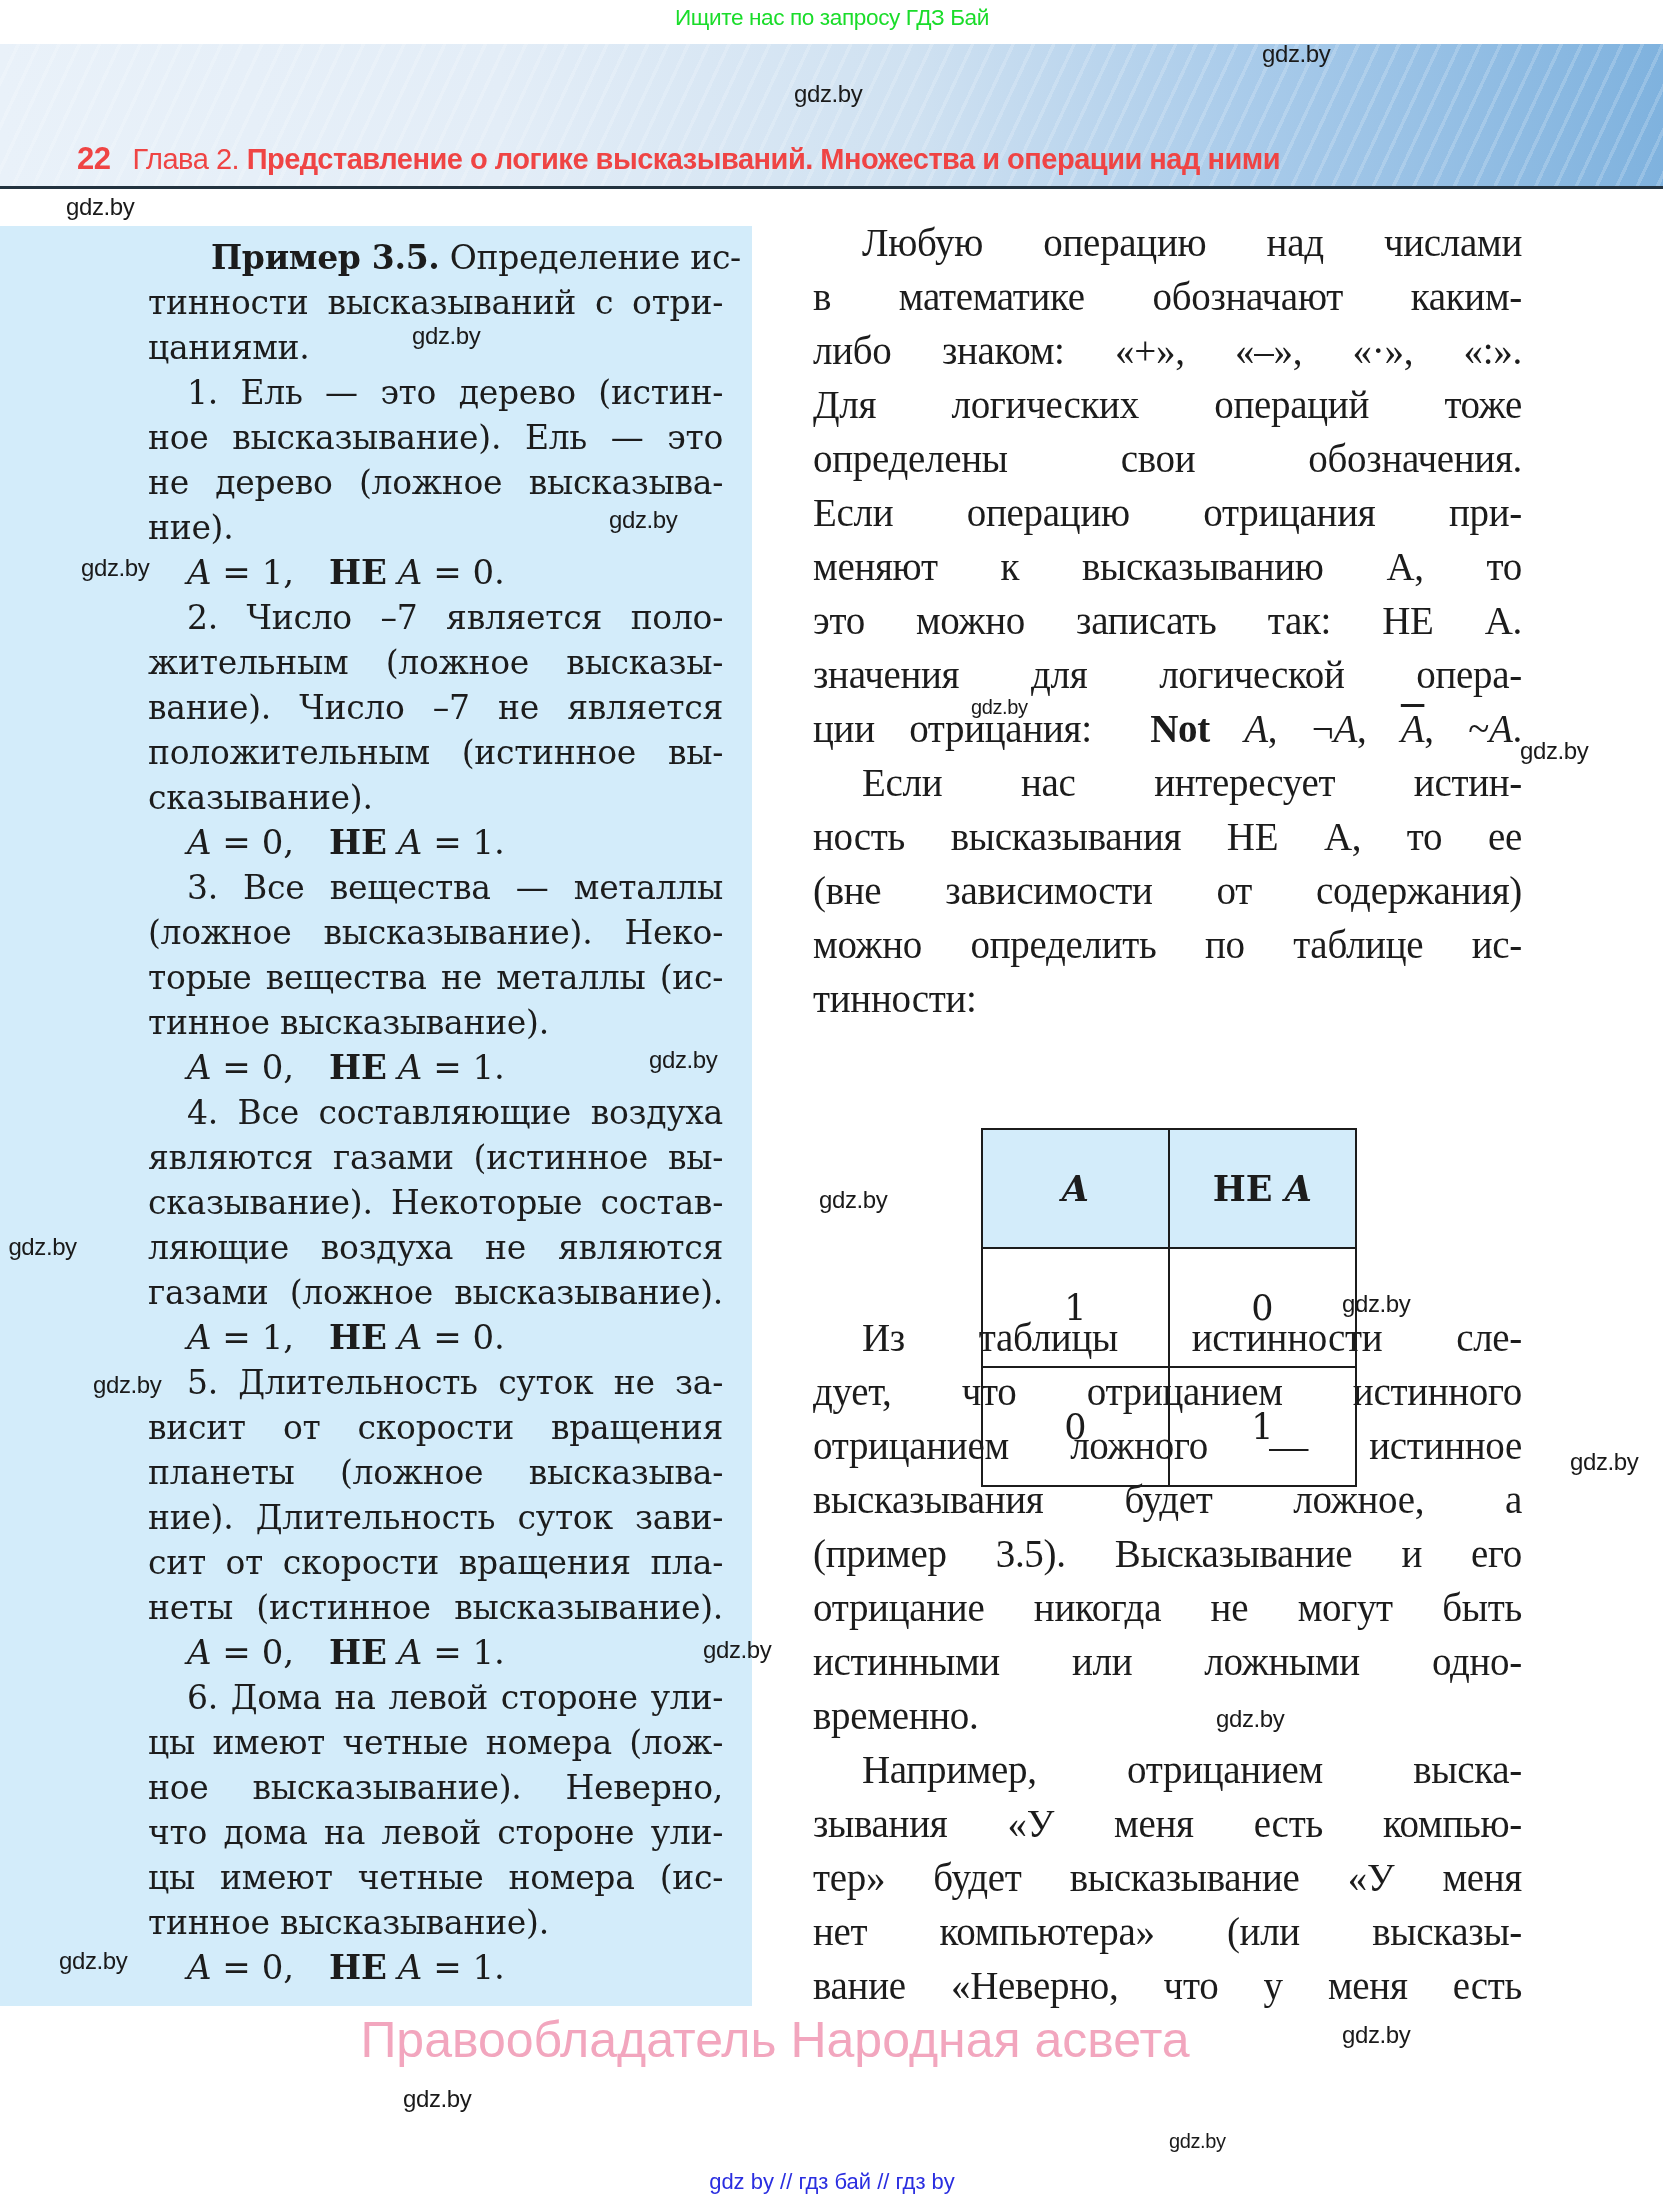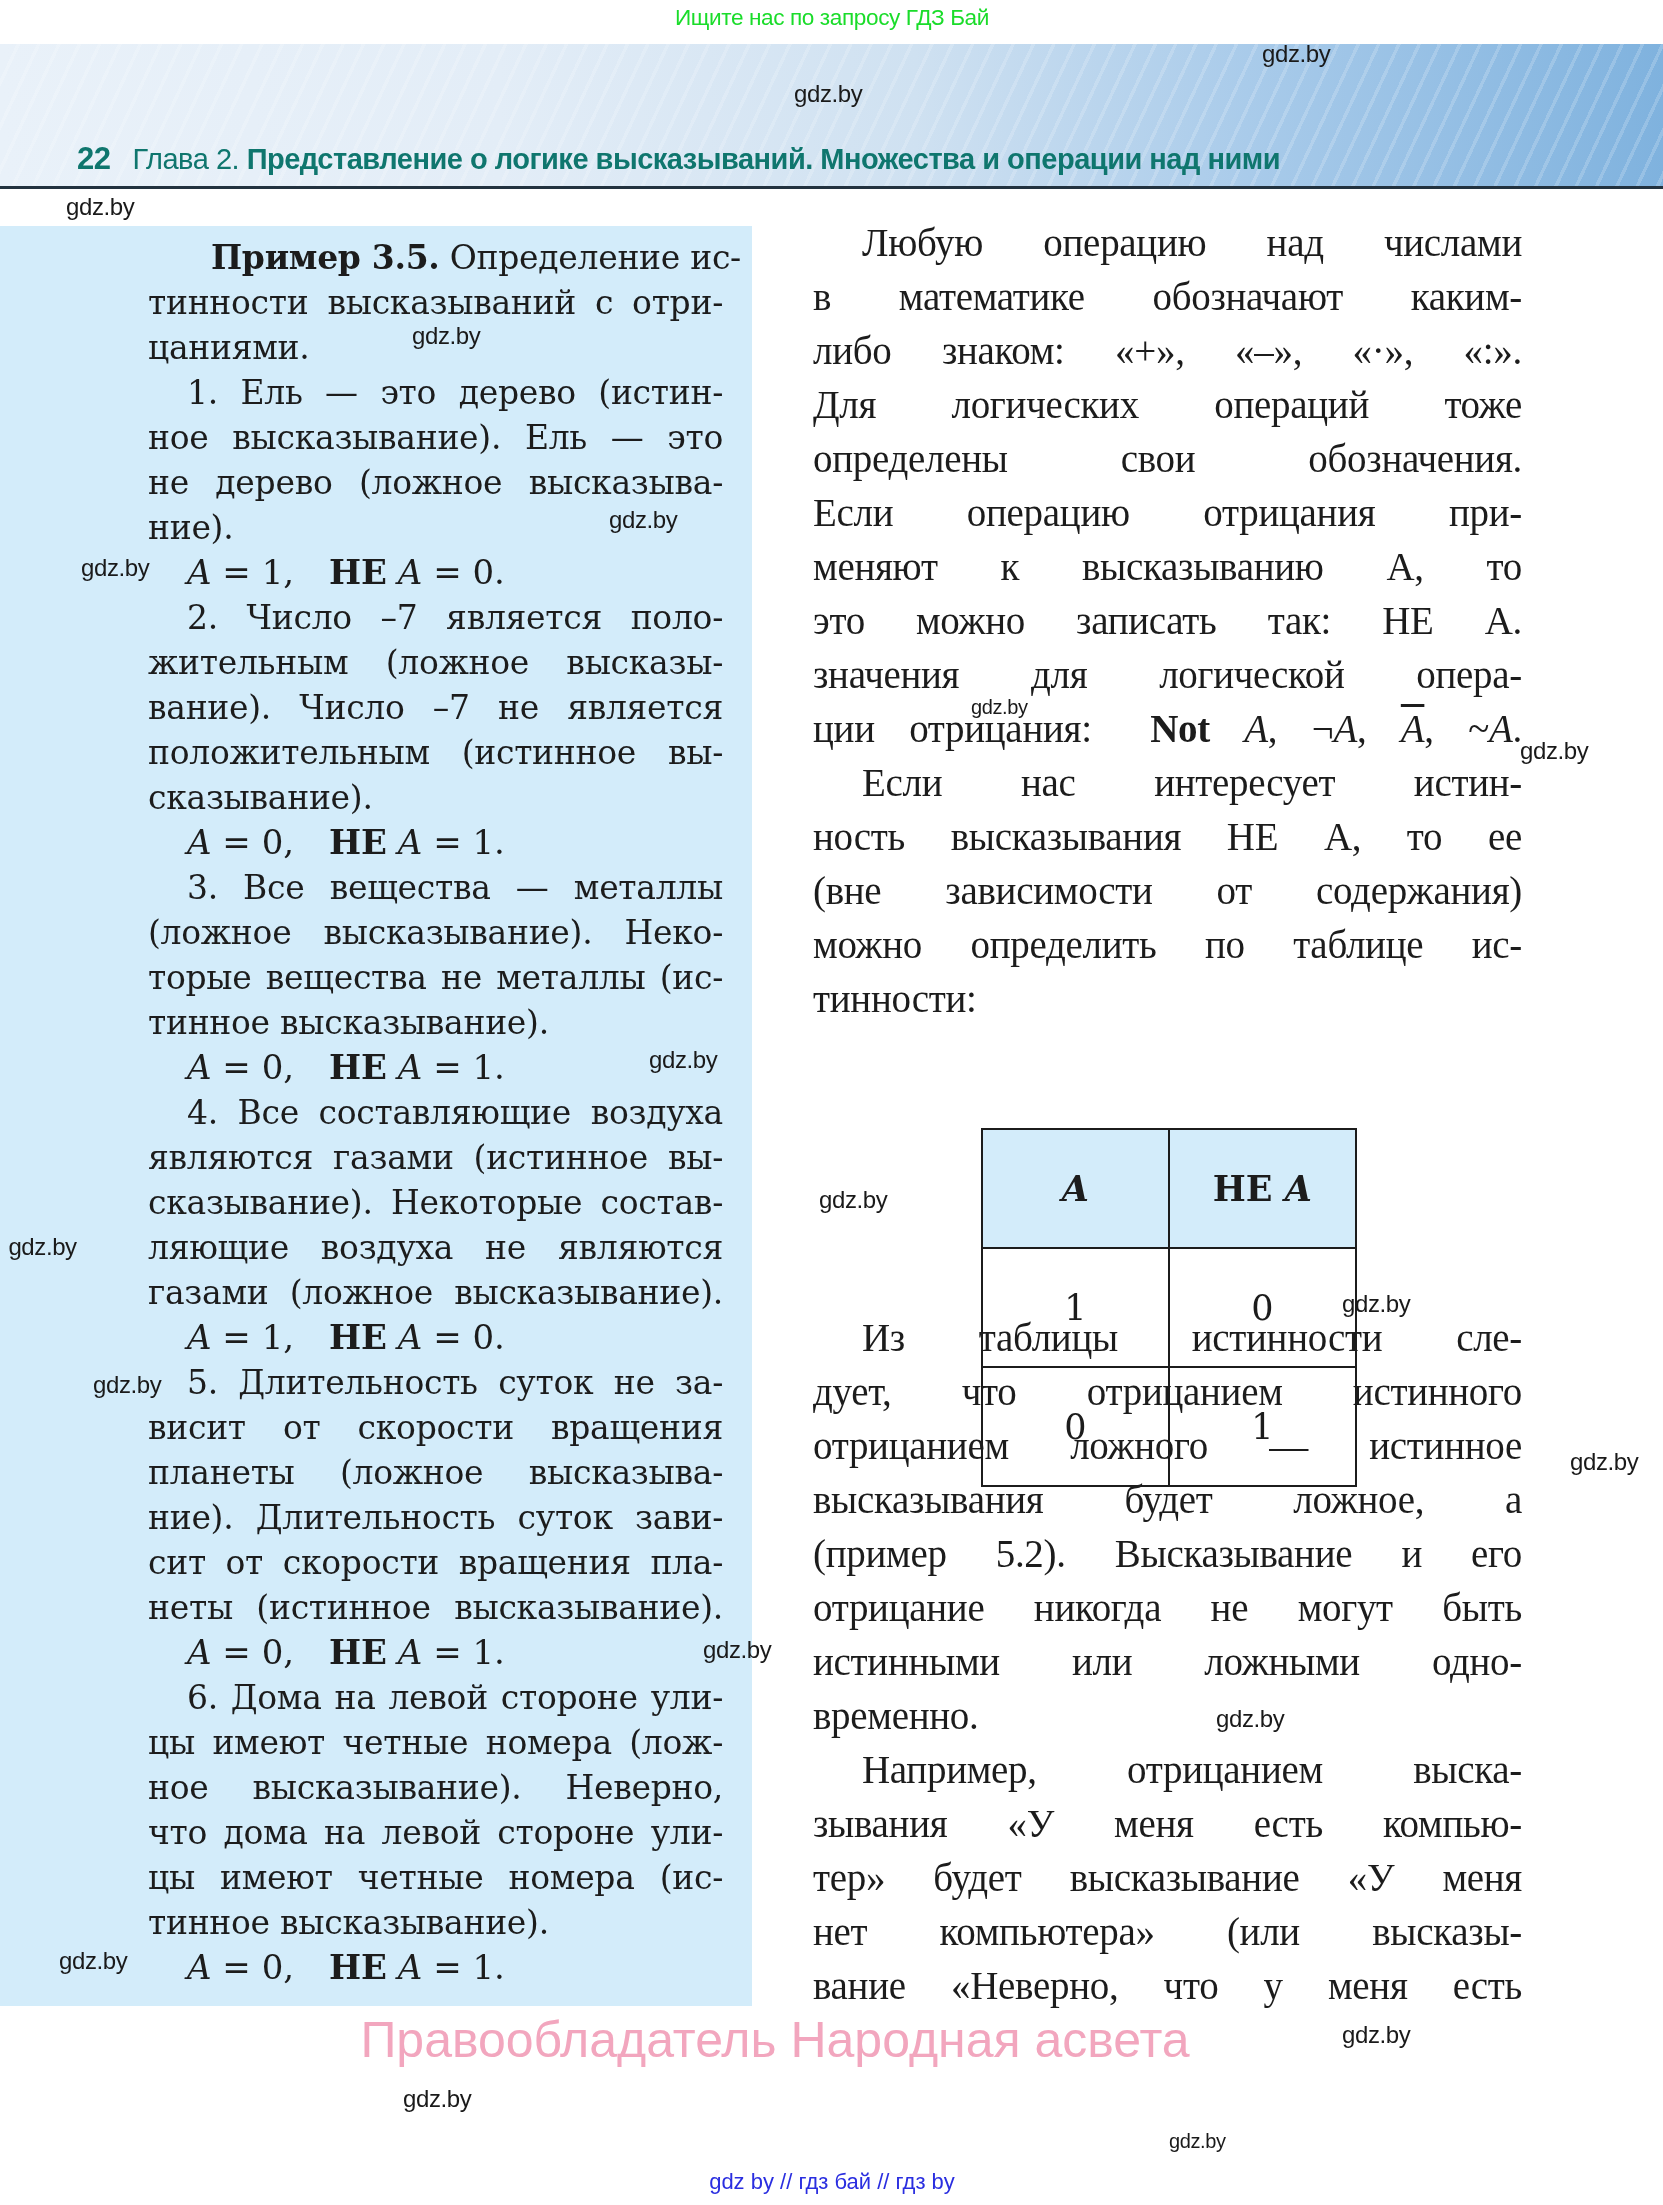--- a/index.html
+++ b/index.html
@@ -14,21 +14,21 @@
   }
   .banner {
     position: absolute; left: 0; top: 44px; width: 1664px; height: 144px;
     background:
       repeating-linear-gradient(115deg, rgba(255,255,255,0.0) 0 15px, rgba(255,255,255,0.18) 15px 18.4px),
       linear-gradient(90deg, #e9f1f9 0%, #e3edf7 30%, #cfe1f1 55%, #a9cbea 75%, #7fb2de 100%);
   }
   .banner-line { position: absolute; left: 0; top: 186px; width: 1664px; height: 3.4px; background: #22323f; }
   .running-head {
     position: absolute; left: 77px; top: 141px; white-space: nowrap;
-    font-family: "Liberation Sans", sans-serif; font-size: 29px; color: #0f766e; letter-spacing: -0.5px;
+    font-family: "Liberation Sans", sans-serif; font-size: 29px; color: #ef4444; letter-spacing: -0.5px;
   }
   .running-head .page-num { font-weight: bold; font-size: 31px; margin-right: 22px; }
   .running-head .chapter { font-weight: normal; }
   .running-head .chapter-title { font-weight: bold; }
 
   .example-box { position: absolute; left: 0; top: 226px; width: 752px; height: 1780px; background: #d3ecfa; }
   .lcol { position: absolute; left: 148px; top: 235px; width: 575px; }
   .line {
     display: block; white-space: nowrap; text-align: justify; text-align-last: justify;
     height: 45px; line-height: 45px; font-size: 34px;
@@ -157,21 +157,21 @@
     <td>1</td>
   </tr>
 </tbody>
   </table>
 
 <div class="rcol" style="top:1311px;">
   <span class="line indent">Из таблицы истинности сле-</span>
   <span class="line">дует, что отрицанием истинного</span>
   <span class="line">отрицанием ложного — истинное</span>
   <span class="line">высказывания будет ложное, а</span>
-  <span class="line">(пример 5.2). Высказывание и его</span>
+  <span class="line">(пример 3.5). Высказывание и его</span>
   <span class="line">отрицание никогда не могут быть</span>
   <span class="line">истинными или ложными одно-</span>
   <span class="line last">временно.</span>
   <span class="line indent">Например, отрицанием выска-</span>
   <span class="line">зывания «У меня есть компью-</span>
   <span class="line">тер» будет высказывание «У меня</span>
   <span class="line">нет компьютера» (или высказы-</span>
   <span class="line">вание «Неверно, что у меня есть</span>
 </div>
 

